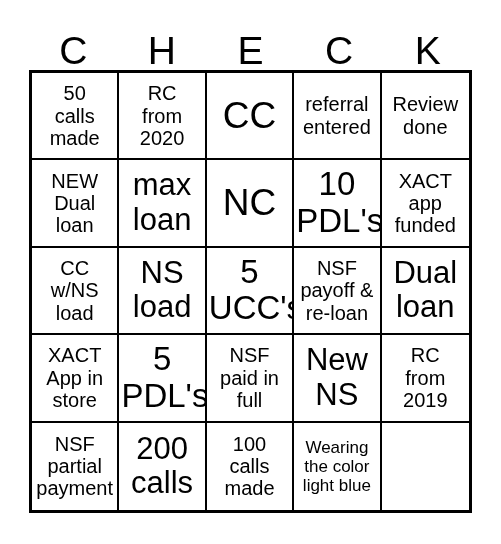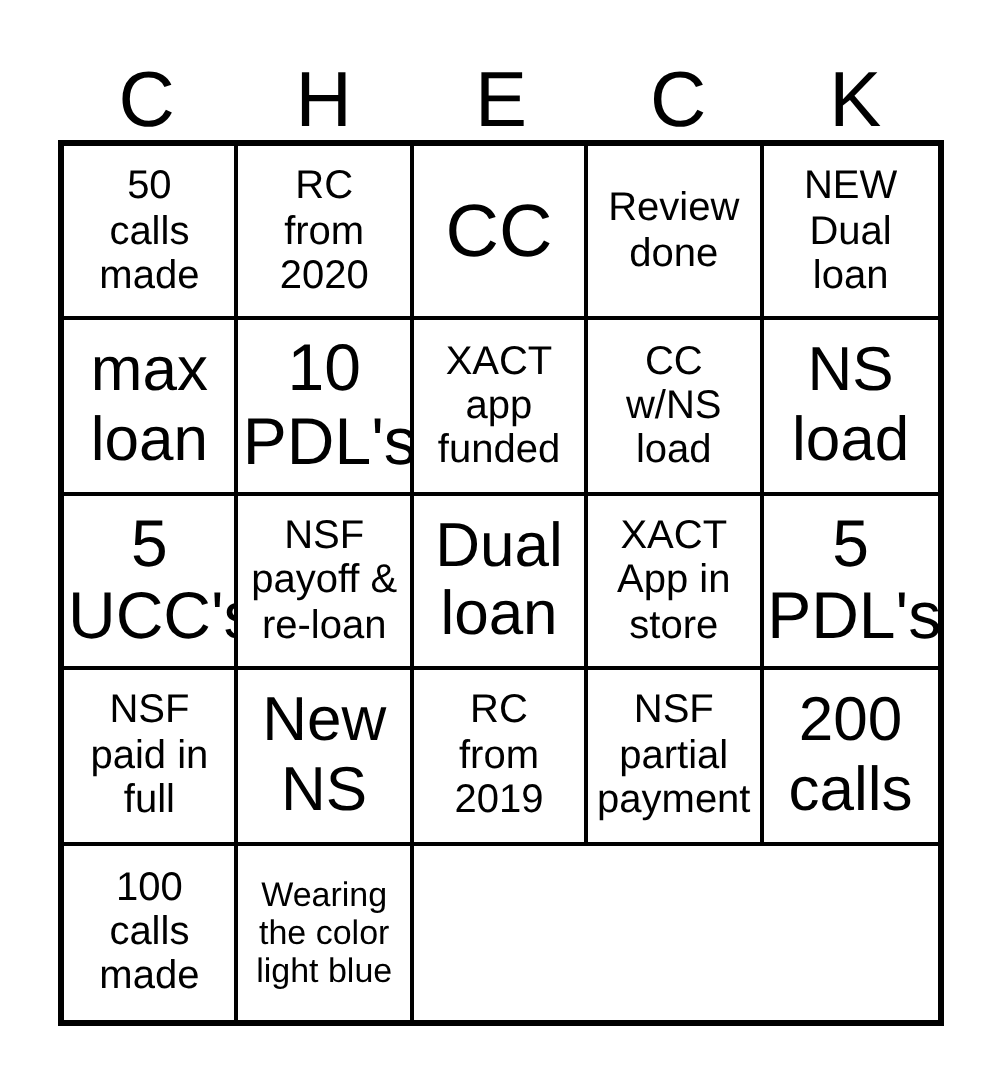--- a/index.html
+++ b/index.html
@@ -98,27 +98,33 @@
       <div class="cell">
         <span class="cell-text fs-md">50<br>calls<br>made</span>
       </div>
       <div class="cell">
         <span class="cell-text fs-md">RC<br>from<br>2020</span>
       </div>
       <div class="cell">
         <span class="cell-text fs-xxl">CC</span>
       </div>
       <div class="cell">
+        <span class="cell-text fs-md">referral<br>entered</span>
+      </div>
+      <div class="cell">
         <span class="cell-text fs-md">Review<br>done</span>
       </div>
       <div class="cell">
         <span class="cell-text fs-md">NEW<br>Dual<br>loan</span>
       </div>
       <div class="cell">
         <span class="cell-text fs-xl">max<br>loan</span>
+      </div>
+      <div class="cell">
+        <span class="cell-text fs-xxl">NC</span>
       </div>
       <div class="cell">
         <span class="cell-text fs-lg">10<br>PDL's</span>
       </div>
       <div class="cell">
         <span class="cell-text fs-md">XACT<br>app<br>funded</span>
       </div>
       <div class="cell">
         <span class="cell-text fs-md">CC<br>w/NS<br>load</span>
       </div>

